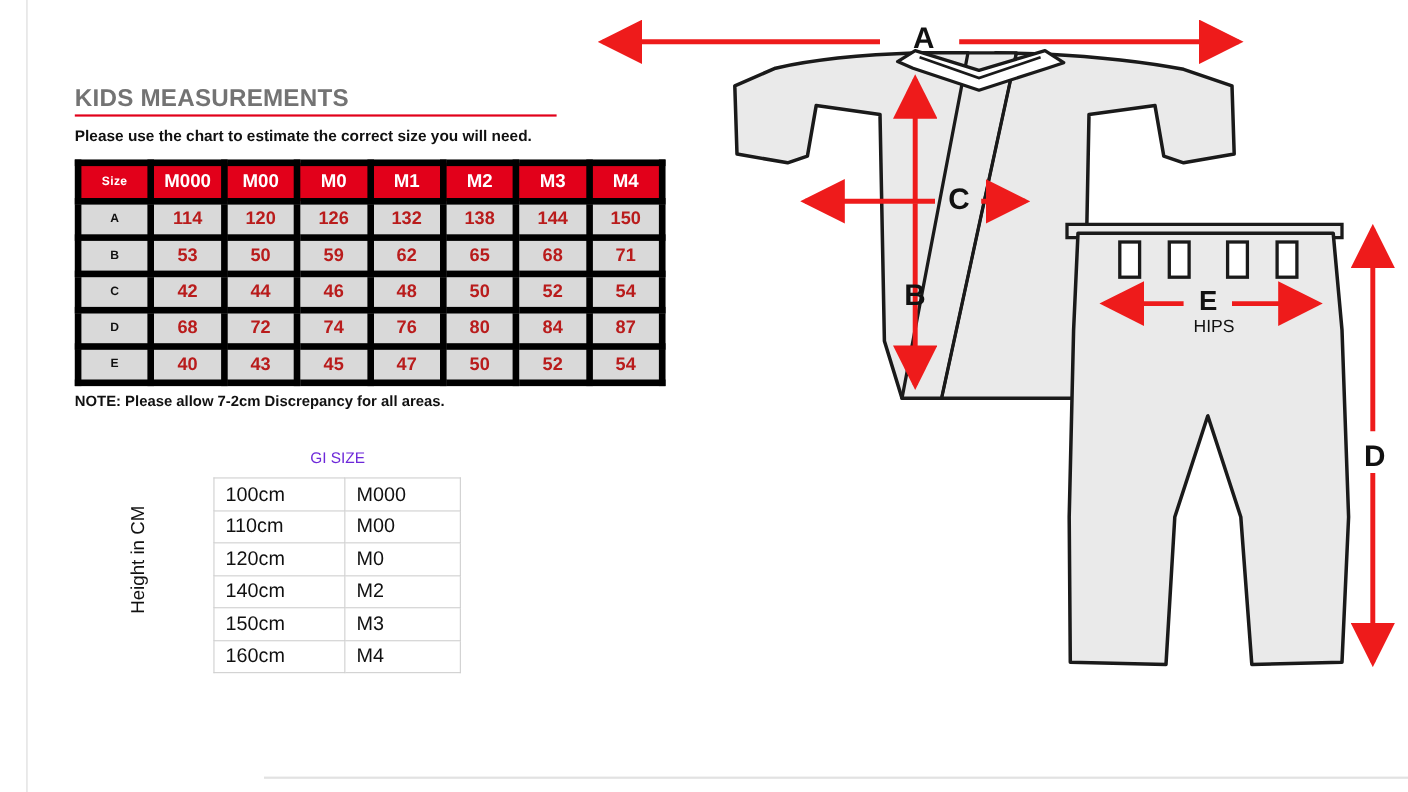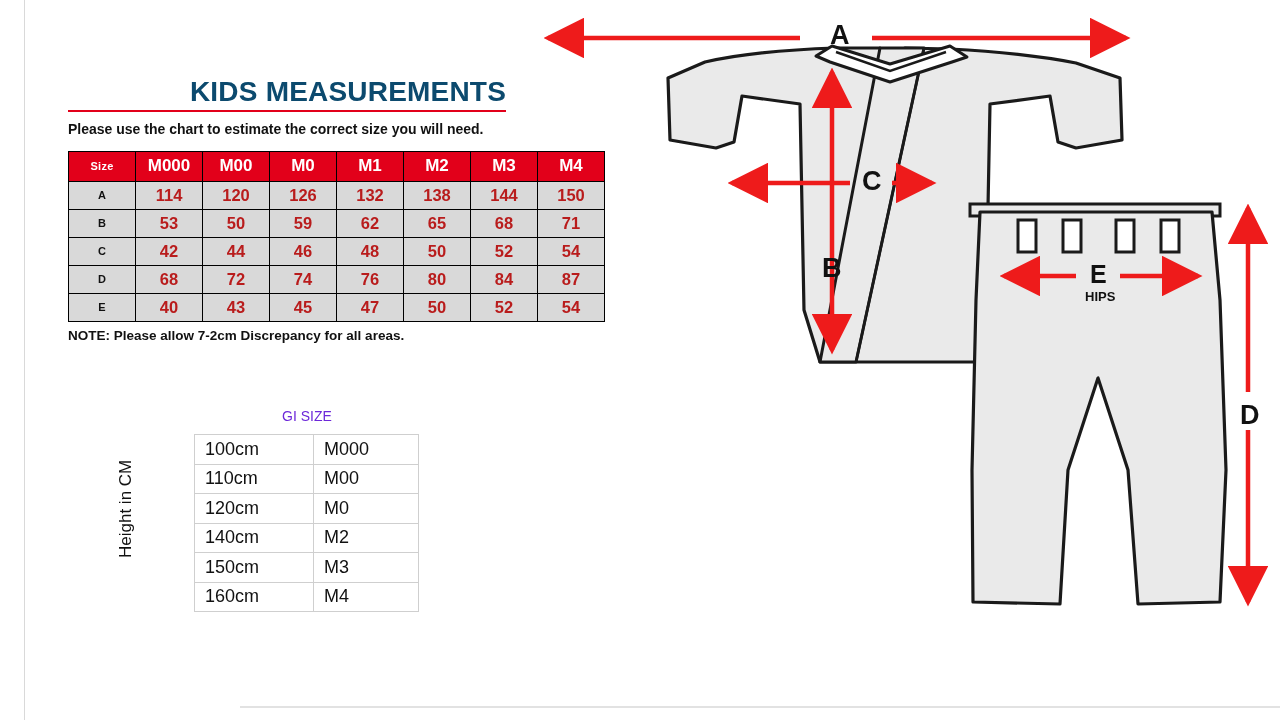--- a/index.html
+++ b/index.html
@@ -38,27 +38,26 @@
   }
 
   
   .left-col {
     position: absolute;
     left: 68px;
     top: 76px;
     width: 560px;
   }
   .title {
-    font-size: 28px;
-    font-weight: bold;
-    color: #0c4a6e;
+    font-size: 22px;
+    font-weight: bold;
+    color: #737373;
     letter-spacing: 0.2px;
     margin: 0 0 2px 0;
     font-family: "Liberation Sans", sans-serif;
-    text-align: center;
   }
   .title-underline {
     width: 438px;
     height: 2px;
     background: #e2001a;
     margin: 2px 0 9px 0;
   }
   .subtitle {
     font-size: 14px;
     font-weight: bold;
@@ -68,21 +67,21 @@
   }
 
   
   table.meas {
     border-collapse: collapse;
     table-layout: fixed;
     width: 537px;
     background: #d9d9d9;
   }
   table.meas th, table.meas td {
-    border: 1px solid #000000;
+    border: 6px solid #000000;
     text-align: center;
     font-weight: bold;
     font-size: 16.5px;
     height: 27px;
     padding: 0;
   }
   table.meas thead th {
     background: #e2001a;
     color: #ffffff;
     font-size: 17px;
@@ -165,21 +164,21 @@
     position: absolute;
     font-weight: bold;
     color: #111;
     font-family: "Liberation Sans", sans-serif;
   }
   .lbl-A { left: 830px; top: 20px; font-size: 27px; }
   .lbl-B { left: 822px; top: 253px; font-size: 27px; }
   .lbl-C { left: 862px; top: 166px; font-size: 27px; }
   .lbl-D { left: 1240px; top: 400px; font-size: 27px; }
   .lbl-E { left: 1090px; top: 260px; font-size: 25px; }
-  .lbl-hips { left: 1085px; top: 289px; font-size: 13px; font-weight: bold; }
+  .lbl-hips { left: 1085px; top: 289px; font-size: 16px; font-weight: normal; }
 </style>
 </head>
 <body>
 
 <div class="page">
 
   <div class="left-rule"></div>
   <div class="bottom-rule"></div>
 
   <div class="left-col">

